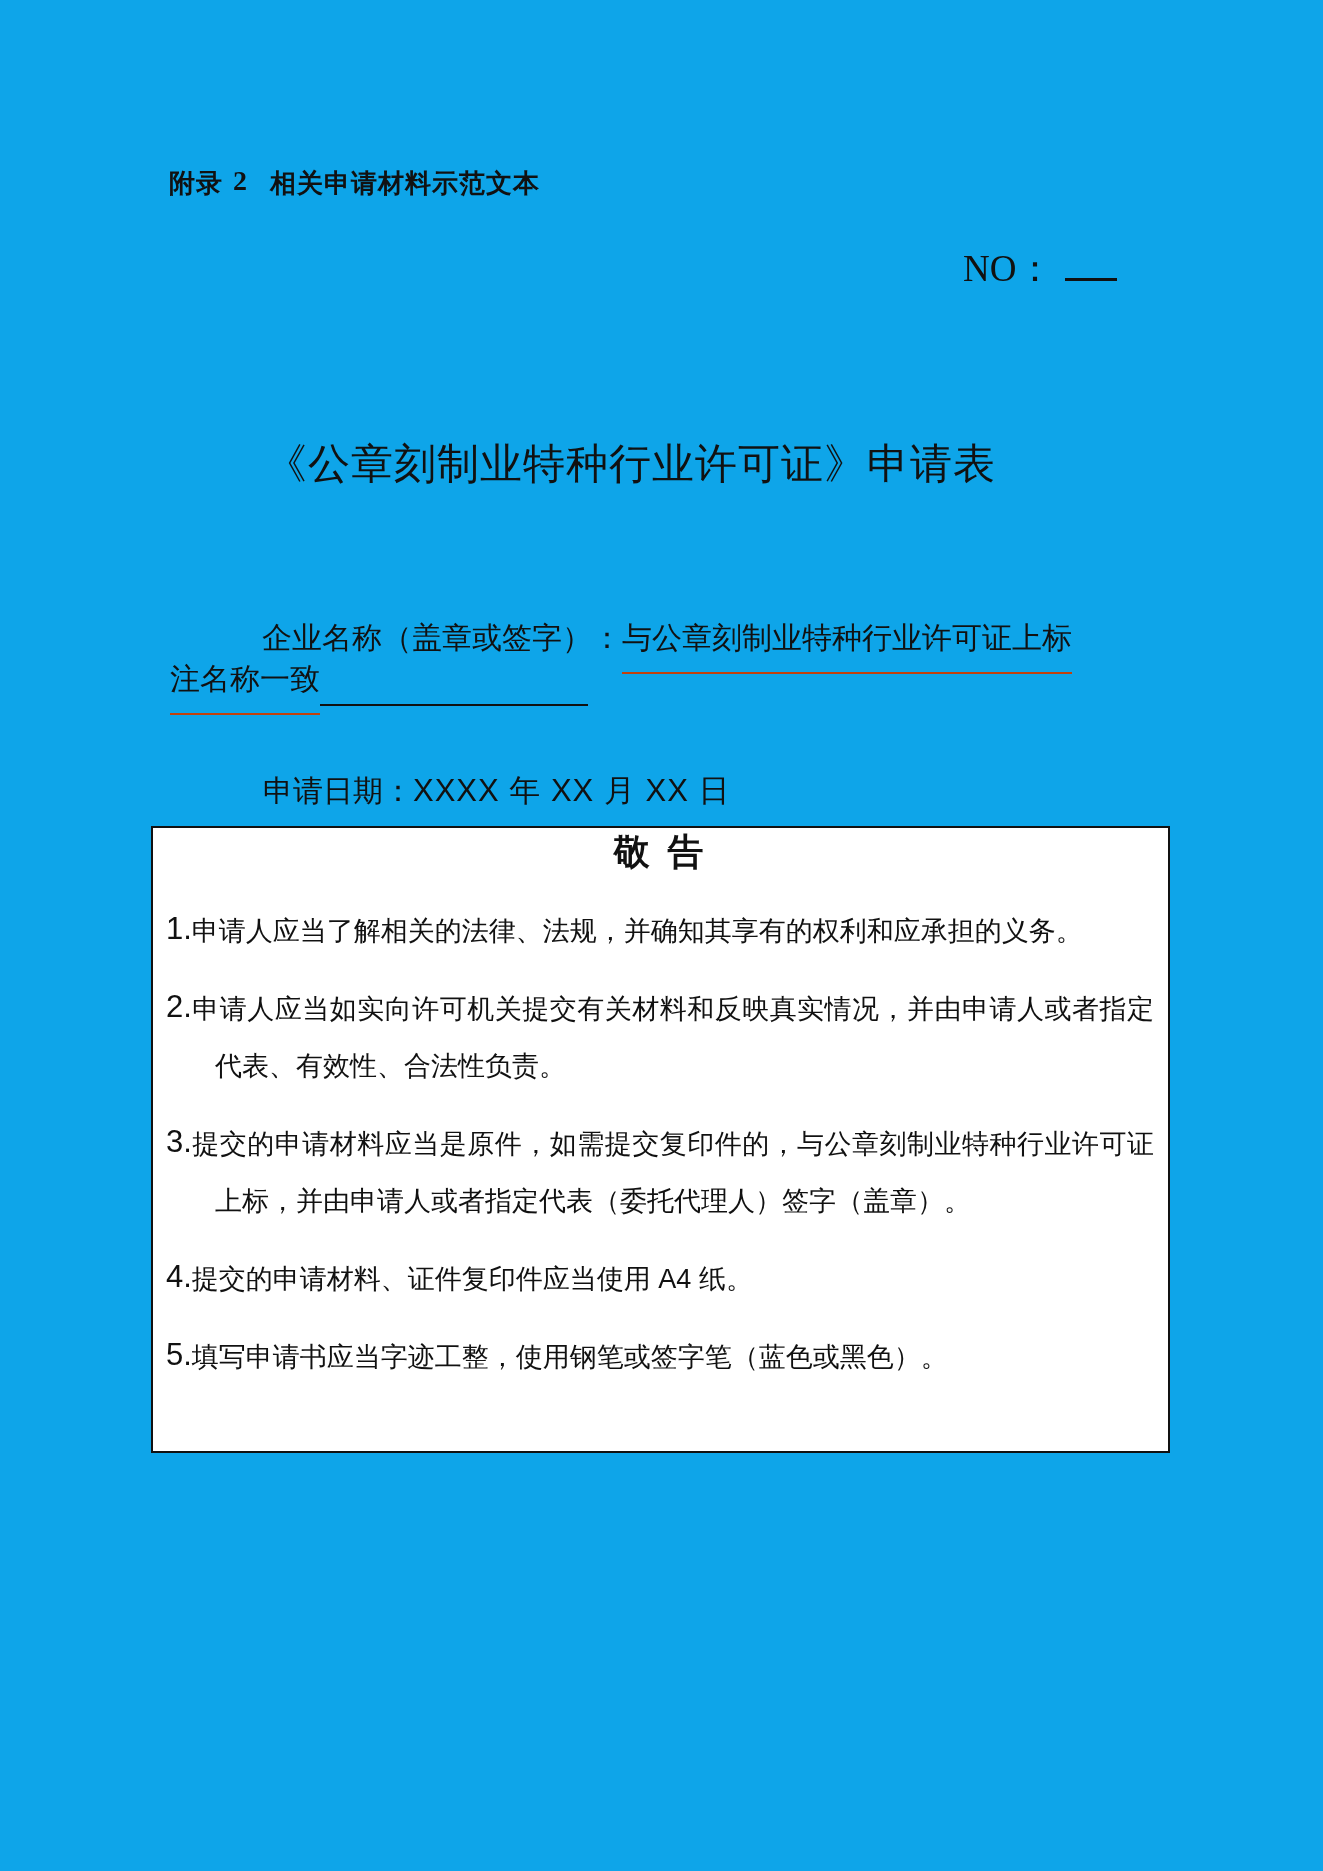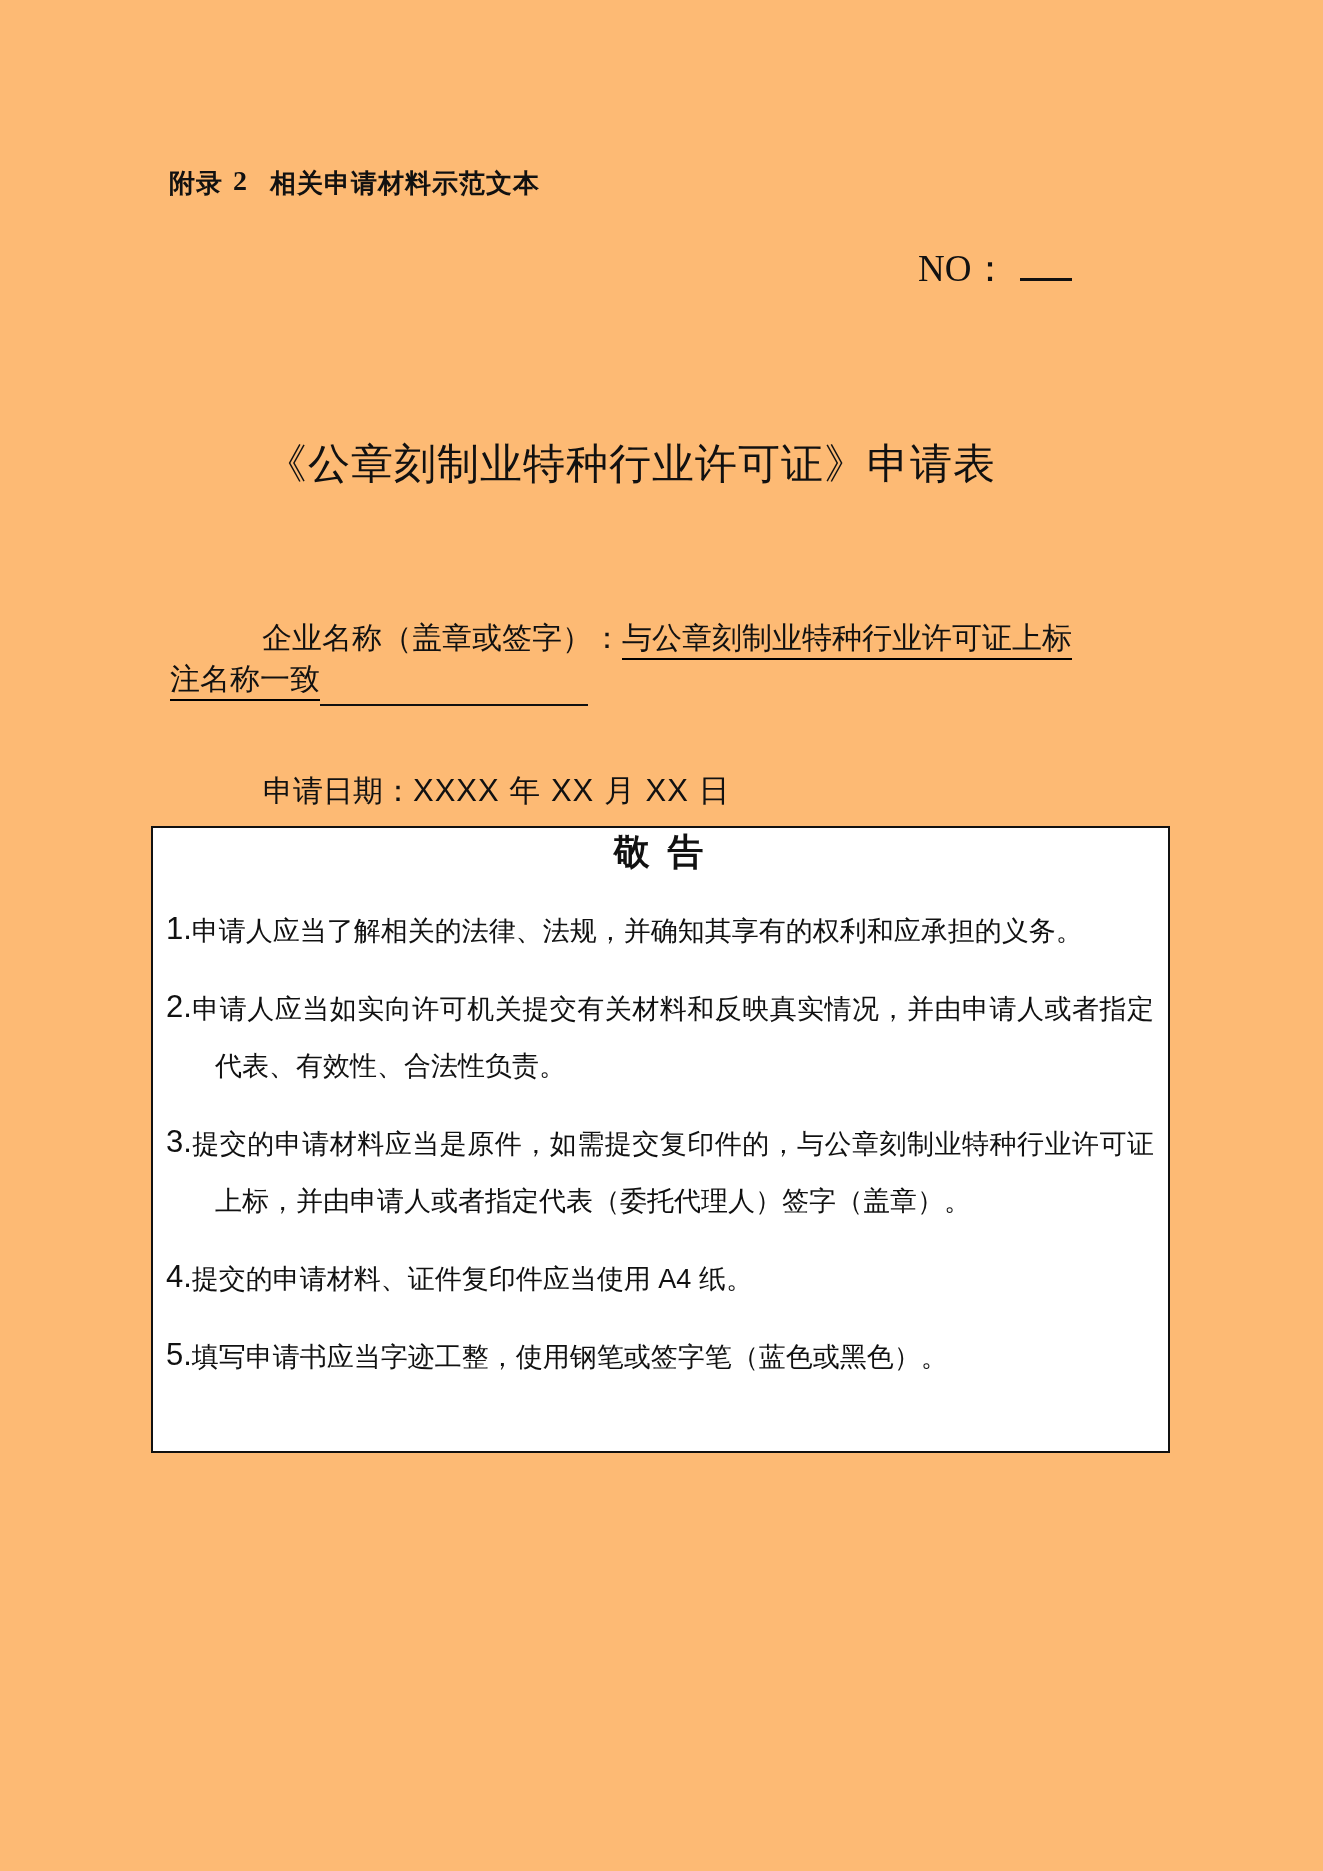--- a/index.html
+++ b/index.html
@@ -1,21 +1,21 @@
 <!DOCTYPE html>
 <html><head>
 <meta charset="utf-8">
 <style>
   * { margin: 0; padding: 0; box-sizing: border-box; }
   html, body { background: #ffffff; }
   .page {
     position: relative;
     width: 1323px;
     height: 1871px;
-    background: #fdba74;
+    background: #0ea5e9;
     font-family: "Liberation Sans", "DejaVu Sans", sans-serif;
     color: #111111;
     overflow: hidden;
   }
 
   
   .appendix {
     position: absolute;
     left: 169px;
     top: 166px;
@@ -30,21 +30,21 @@
     font-size: 28px;
     margin: 0 8px 0 10px;
     position: relative;
     top: -2px;
   }
   .appendix .appendix-title { margin-left: 14px; }
 
   
   .no-field {
     position: absolute;
-    left: 918px;
+    left: 963px;
     top: 244px;
     font-family: "Liberation Serif", "DejaVu Serif", serif;
     font-size: 37px;
     white-space: nowrap;
   }
   .no-blank {
     display: inline-block;
     width: 52px;
     border-bottom: 3px solid #111;
     height: 34px;
@@ -69,22 +69,22 @@
   .company-field {
     position: absolute;
     left: 170px;
     top: 618px;
     font-size: 30px;
     width: 1000px;
   }
   .company-line1 { margin-left: 92px; white-space: nowrap; }
   .company-line2 { white-space: nowrap; }
   .u {
-    border-bottom: 2px solid #000000;
-    padding-bottom: 4px;
+    border-bottom: 2px solid #c2410c;
+    padding-bottom: 18px;
   }
   .blank-underline {
     display: inline-block;
     height: 30px;
     border-bottom: 2px solid #111;
     vertical-align: bottom;
     margin-bottom: -6px;
   }
   .company-line2 .blank-underline { width: 268px; }
 

